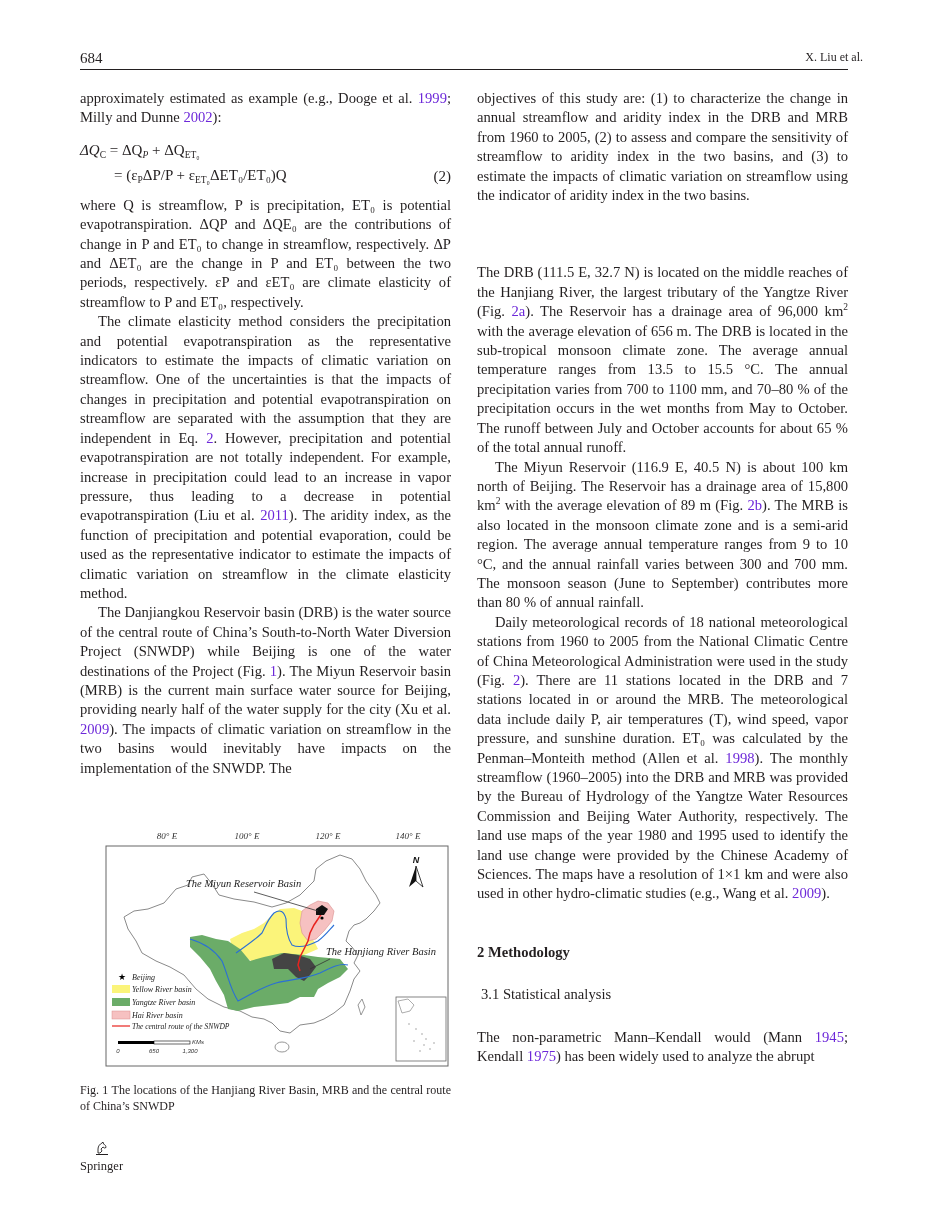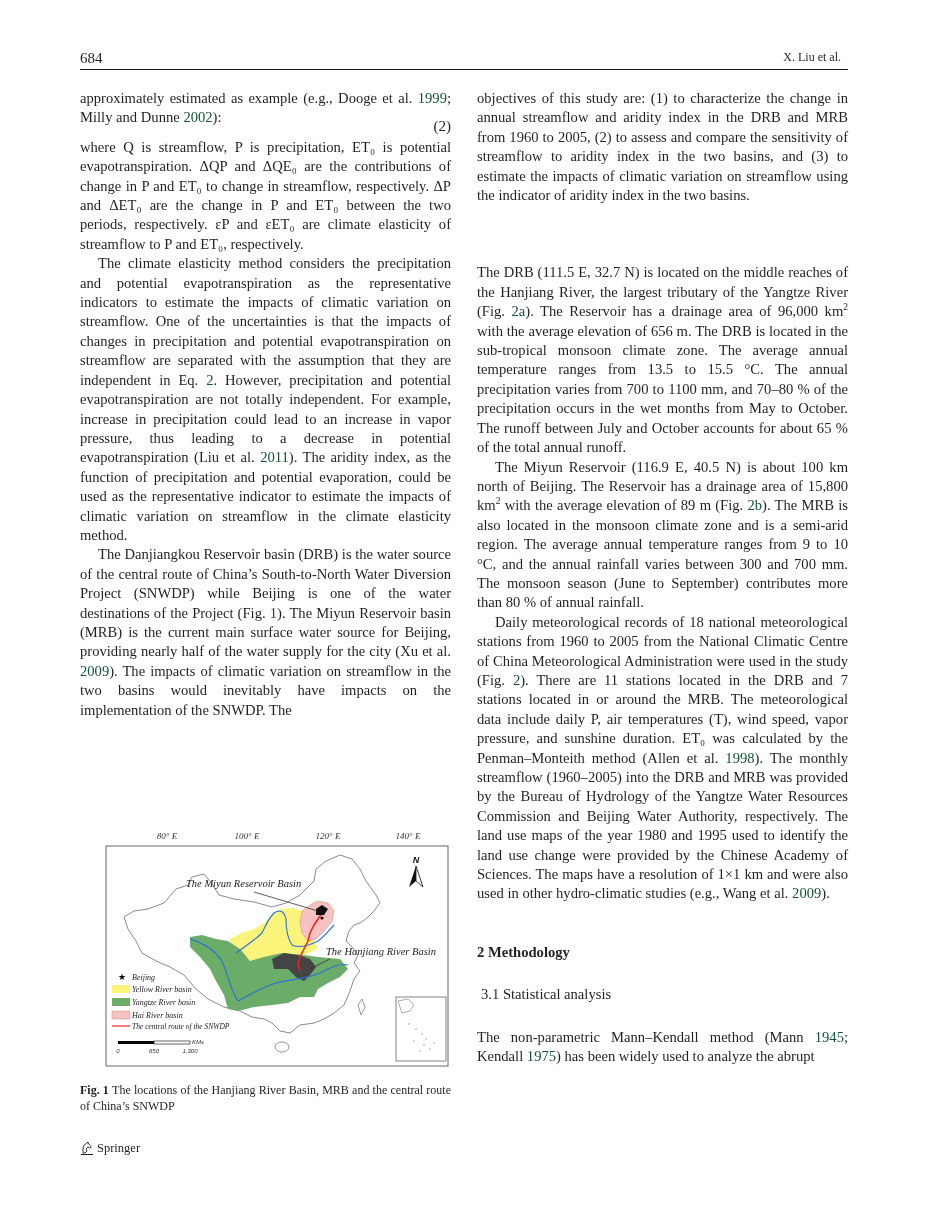--- a/index.html
+++ b/index.html
@@ -1,54 +1,60 @@
 <!DOCTYPE html>
 <html><head>
 <meta charset="utf-8">
 <style>
   html, body { margin: 0; padding: 0; background: #ffffff; }
   body { width: 925px; height: 1230px; position: relative; overflow: hidden;
          font-family: "Liberation Serif", "DejaVu Serif", serif; color: #231f20; }
   .hdr-page { position: absolute; left: 80px; top: 50px; font-size: 15px; }
-  .hdr-author { position: absolute; right: 84px; top: 50px; font-size: 12px; }
+  .hdr-author { position: absolute; right: 62px; top: 50px; font-size: 12px; }
   .hdr-rule { position: absolute; left: 80px; top: 69px; width: 768px; height: 0; border-top: 1.6px solid #231f20; }
   .col { position: absolute; width: 371px; font-size: 14.6px; line-height: 19.4px; text-align: justify; }
   .col-left { left: 80px; top: 89px; }
   .col-right { left: 477px; top: 89px; }
   p { margin: 0; }
   p.ind { text-indent: 18px; }
-  a.ref { color: #14532d; text-decoration: none; }
+  a.ref { color: #6d28d9; text-decoration: none; }
   .eq { margin: 10px 0 8px 0; position: relative; font-family: "Liberation Serif", serif; font-size: 15px; }
   .eq-line { height: 25px; line-height: 25px; white-space: nowrap; }
   .eq-line2 { padding-left: 34px; }
   .eq-num { position: absolute; right: 0; bottom: 1px; }
   sub { font-size: 9.5px; vertical-align: -3px; line-height: 0; }
   sup { font-size: 9.5px; vertical-align: 6px; line-height: 0; }
   i { font-style: italic; }
   .heading { font-weight: bold; margin: 0; }
   .subheading { margin: 4px; }
   .gap-s { height: 19px; }
   .gap-l { height: 39px; }
   .figure { position: absolute; left: 104px; top: 829px; width: 350px; height: 240px; font-style: italic; }
   .fig-caption { position: absolute; left: 80px; top: 1082px; width: 371px; font-size: 12px; line-height: 16px; text-align: justify; }
-  .fig-caption b { font-weight: bold; }
-  .footer { position: absolute; left: 80px; top: 1141px; font-size: 12.5px; display: flex; align-items: center; gap: 3px; }
+  .fig-caption b { font-weight: normal; }
+  .footer { position: absolute; left: 80px; top: 1141px; font-size: 12.5px; display: flex; align-items: center; gap: 3px; flex-direction: column; }
   .footer svg { display: block; }
 </style>
 </head>
 <body>
 
 <div class="hdr-page">684</div>
 <div class="hdr-author">X. Liu et al.</div>
 <div class="hdr-rule"></div>
 
 <div class="col col-left">
   <p><span>approximately estimated as example (e.g., Dooge et al. </span><a class="ref">1999</a><span>; Milly and Dunne </span><a class="ref">2002</a><span>):</span></p>
 
   <div class="eq">
+    <div class="eq-line">
+      <i>ΔQ</i><sub>C</sub><span> = ΔQ</span><sub><i>P</i></sub><span> + ΔQ</span><sub>ET₀</sub>
+    </div>
+    <div class="eq-line eq-line2">
+      <span>= (ε</span><sub>P</sub><span>ΔP/P + ε</span><sub>ET₀</sub><span>ΔET₀/ET₀)Q</span>
+    </div>
     <span class="eq-num">(2)</span>
   </div>
 
   <p>where Q is streamflow, P is precipitation, ET₀ is potential evapotranspiration. ΔQP and ΔQE₀ are the contributions of change in P and ET₀ to change in streamflow, respectively. ΔP and ΔET₀ are the change in P and ET₀ between the two periods, respectively. εP and εET₀ are climate elasticity of streamflow to P and ET₀, respectively.</p>
 
   <p class="ind"><span>The climate elasticity method considers the precipitation and potential evapotranspiration as the representative indicators to estimate the impacts of climatic variation on streamflow. One of the uncertainties is that the impacts of changes in precipitation and potential evapotranspiration on streamflow are separated with the assumption that they are independent in Eq. </span><a class="ref">2</a><span>. However, precipitation and potential evapotranspiration are not totally independent. For example, increase in precipitation could lead to an increase in vapor pressure, thus leading to a decrease in potential evapotranspiration (Liu et al. </span><a class="ref">2011</a><span>). The aridity index, as the function of precipitation and potential evaporation, could be used as the representative indicator to estimate the impacts of climatic variation on streamflow in the climate elasticity method.</span></p>
 
   <p class="ind"><span>The Danjiangkou Reservoir basin (DRB) is the water source of the central route of China’s South-to-North Water Diversion Project (SNWDP) while Beijing is one of the water destinations of the Project (Fig. </span><a class="ref">1</a><span>). The Miyun Reservoir basin (MRB) is the current main surface water source for Beijing, providing nearly half of the water supply for the city (Xu et al. </span><a class="ref">2009</a><span>). The impacts of climatic variation on streamflow in the two basins would inevitably have impacts on the implementation of the SNWDP. The</span></p>
 </div>
 
@@ -151,21 +157,21 @@
 
   <p class="ind"><span>The Miyun Reservoir (116.9 E, 40.5 N) is about 100 km north of Beijing. The Reservoir has a drainage area of 15,800 km</span><sup>2</sup><span> with the average elevation of 89 m (Fig. </span><a class="ref">2b</a><span>). The MRB is also located in the monsoon climate zone and is a semi-arid region. The average annual temperature ranges from 9 to 10 °C, and the annual rainfall varies between 300 and 700 mm. The monsoon season (June to September) contributes more than 80 % of annual rainfall.</span></p>
 
   <p class="ind"><span>Daily meteorological records of 18 national meteorological stations from 1960 to 2005 from the National Climatic Centre of China Meteorological Administration were used in the study (Fig. </span><a class="ref">2</a><span>). There are 11 stations located in the DRB and 7 stations located in or around the MRB. The meteorological data include daily P, air temperatures (T), wind speed, vapor pressure, and sunshine duration. ET₀ was calculated by the Penman–Monteith method (Allen et al. </span><a class="ref">1998</a><span>). The monthly streamflow (1960–2005) into the DRB and MRB was provided by the Bureau of Hydrology of the Yangtze Water Resources Commission and Beijing Water Authority, respectively. The land use maps of the year 1980 and 1995 used to identify the land use change were provided by the Chinese Academy of Sciences. The maps have a resolution of 1×1 km and were also used in other hydro-climatic studies (e.g., Wang et al. </span><a class="ref">2009</a><span>).</span></p>
 
   <div class="gap-l"></div>
   <p class="heading">2 Methodology</p>
   <div class="gap-s"></div>
   <p class="subheading">3.1 Statistical analysis</p>
   <div class="gap-s"></div>
-  <p><span>The non-parametric Mann–Kendall method (Mann </span><a class="ref">1945</a><span>; Kendall </span><a class="ref">1975</a><span>) has been widely used to analyze the abrupt</span></p>
+  <p><span>The non-parametric Mann–Kendall would (Mann </span><a class="ref">1945</a><span>; Kendall </span><a class="ref">1975</a><span>) has been widely used to analyze the abrupt</span></p>
 </div>
 
 <div class="footer">
   <svg width="14" height="15" viewBox="0 0 14 15">
     <path d="M3,12 L3,8 C3,5 5,3 7,2 L8,1 L8.5,3 C10,3.5 11,5 11,6.5 L9.5,7 L8,6 L6,8 L7,10 L5,12 Z" fill="none" stroke="#231f20" stroke-width="0.9"></path>
     <line x1="1" y1="13.5" x2="13" y2="13.5" stroke="#231f20" stroke-width="1"></line>
   </svg>
   <span>Springer</span>
 </div>
 

